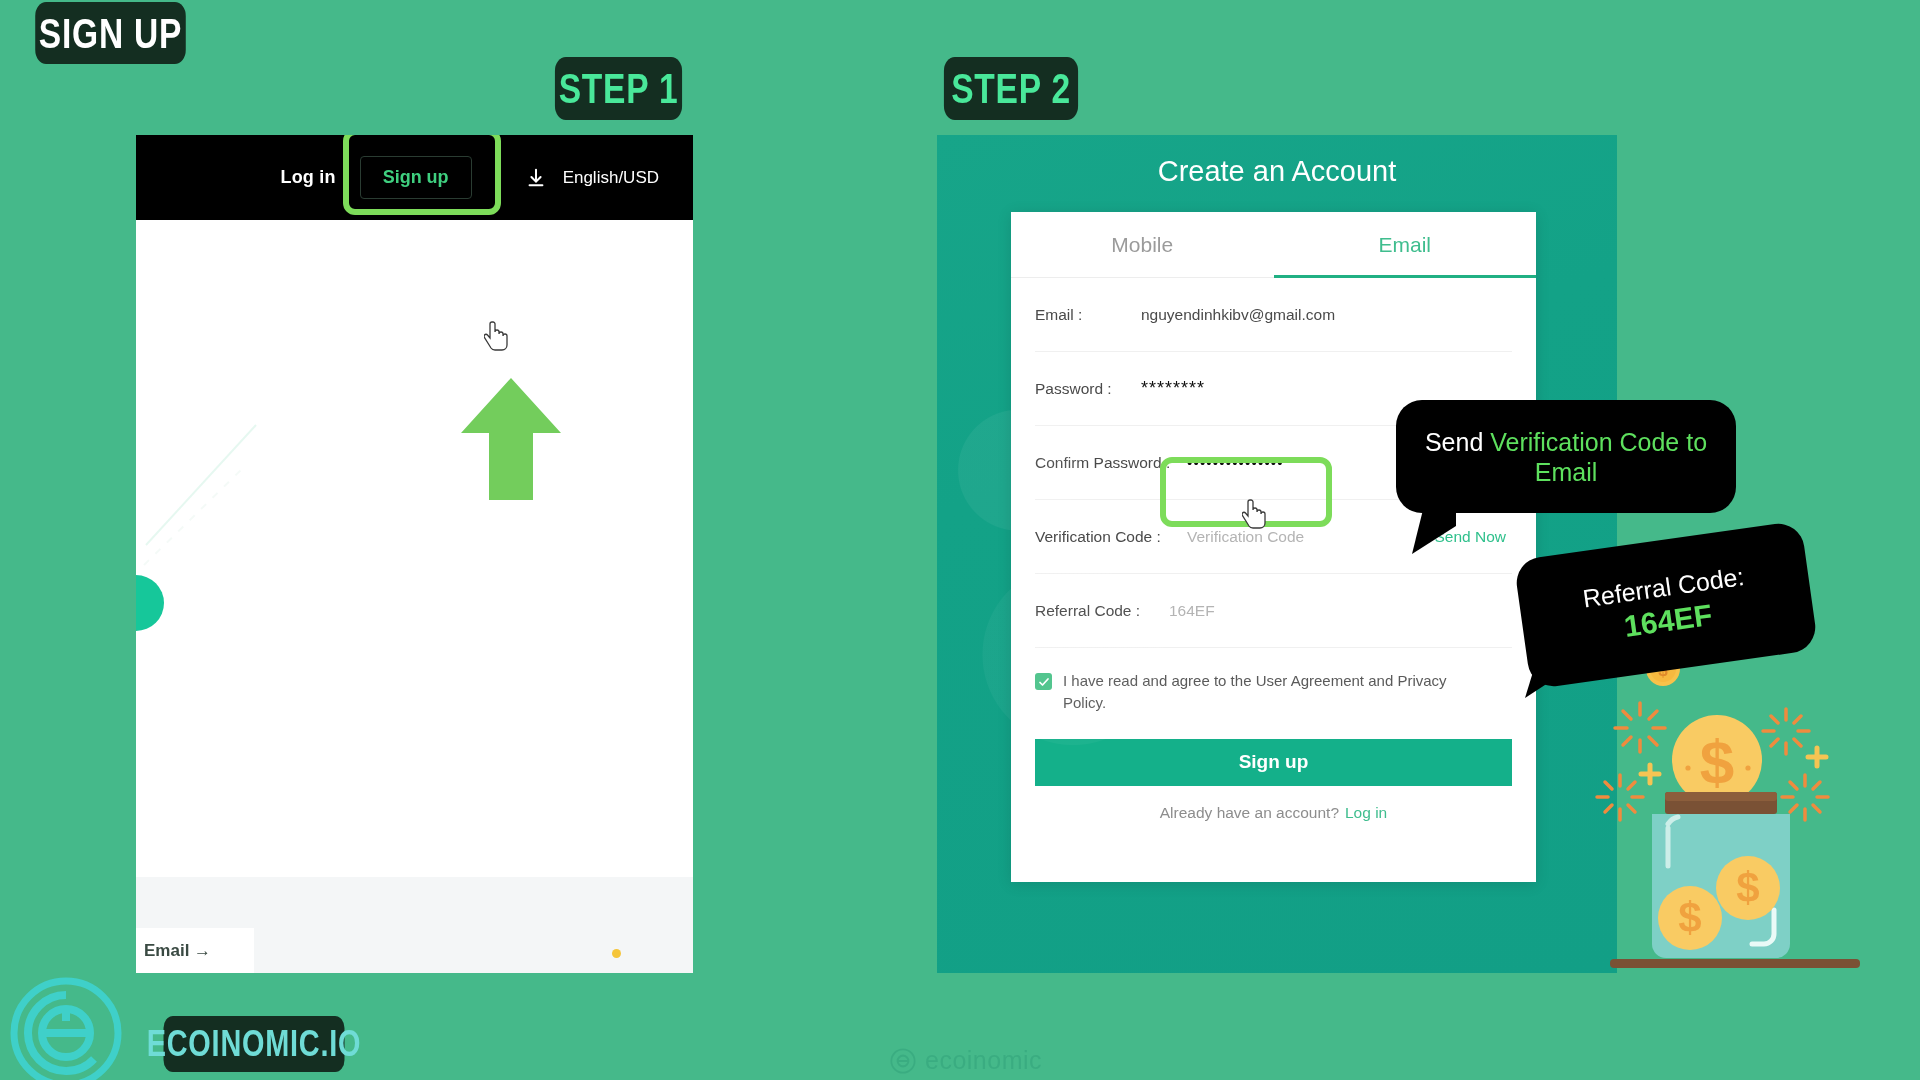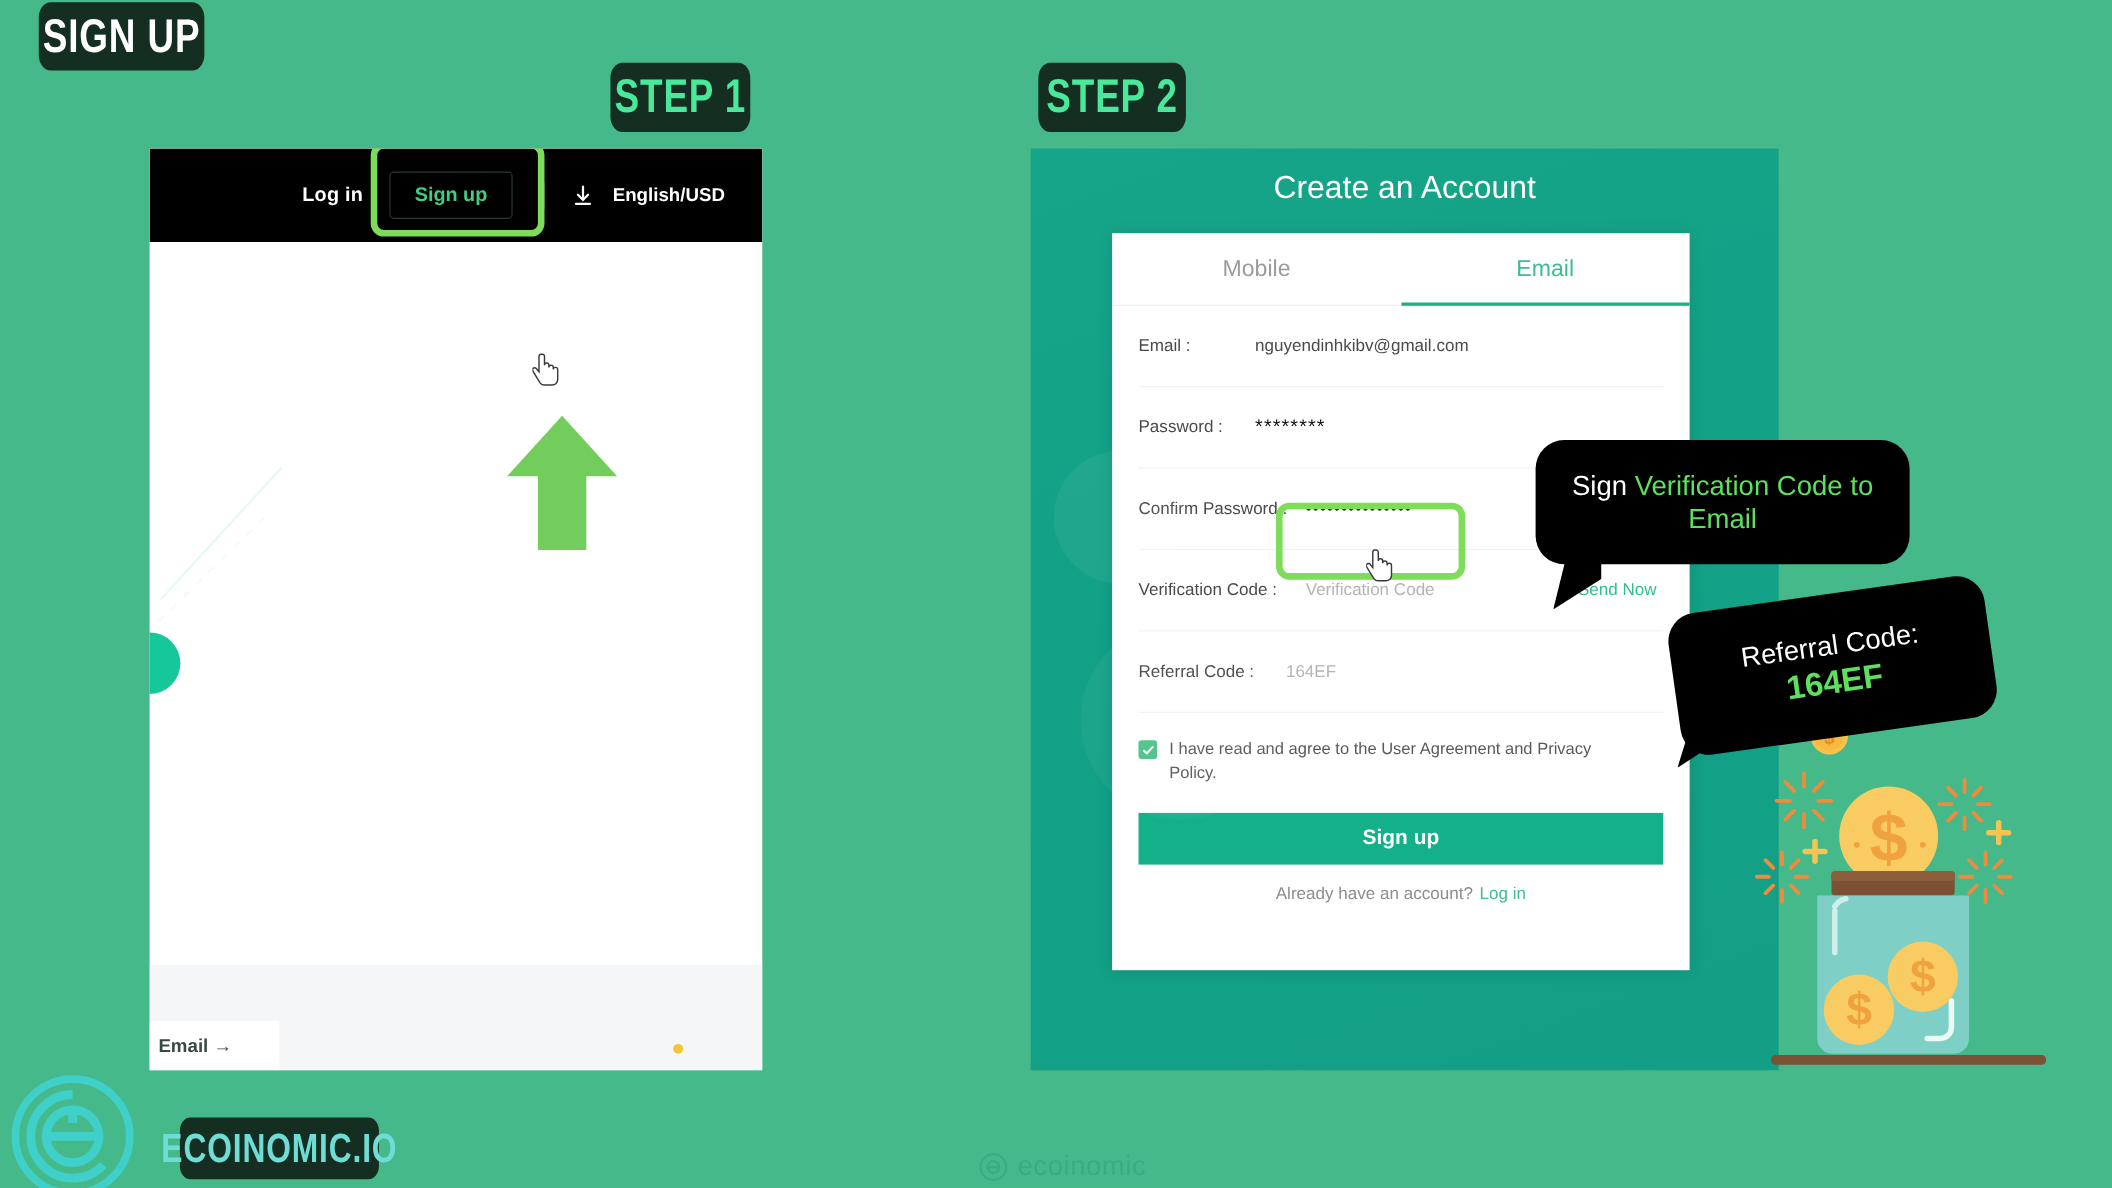--- a/index.html
+++ b/index.html
@@ -69,21 +69,21 @@
   }
   .nav-signup {
     color: #3fcf7f; font-size: 18px; font-weight: 600;
     border: 1px solid #2a3c32; border-radius: 4px;
     padding: 10px 22px;
   }
   .nav-sep {
     width: 1px; height: 24px; background: #555; margin: 0 18px;
   }
   .nav-dl { color: #fff; font-size: 22px; padding: 0 6px; display:flex; }
-  .nav-lang { color: #ffffff; font-size: 17px; font-weight: 700; padding: 0 10px; }
+  .nav-lang { color: #ffffff; font-size: 17px; font-weight: 400; padding: 0 10px; }
 
   .cursor-1 {
     position: absolute; left: 348px; top: 185px;
     width: 26px; height: 34px; z-index: 6;
   }
 
   .big-arrow {
     position: absolute; left: 325px; top: 243px;
     width: 100px; height: 122px; z-index: 5;
   }
@@ -366,21 +366,21 @@
   </div>
 </div>
 
 <div class="send-highlight"></div>
 <svg class="cursor-2" viewBox="0 0 26 34">
   <path d="M8 2c-1.2 0-2 .9-2 2v14l-2.5-3c-.8-1-2.2-1-3 0-.6.8-.5 1.7 0 2.5L7 28c1 1.5 2.4 2 4 2h7c2.8 0 5-2.2 5-5v-9c0-1.1-.9-2-2-2s-2 .9-2 2v-2c0-1.1-.9-2-2-2s-2 .9-2 2v-2c0-1.1-.9-2-2-2s-2 .9-2 2V4c0-1.1-.8-2-2-2z" fill="#ffffff" stroke="#3a3a3a" stroke-width="1.3"></path>
 </svg>
 
 <div class="tip-send-tail"></div>
 <div class="tip tip-send">
-  <div><span>Sign </span><span class="hl">Verification Code</span><span class="hl"> to Email</span></div>
+  <div><span>Send </span><span class="hl">Verification Code</span><span class="hl"> to Email</span></div>
 </div>
 
 <div class="tip-ref-tail"></div>
 <div class="tip tip-ref">
   <div>Referral Code:</div>
   <div class="code">164EF</div>
 </div>
 
 <svg class="jar-wrap" viewBox="0 0 290 400">
 

